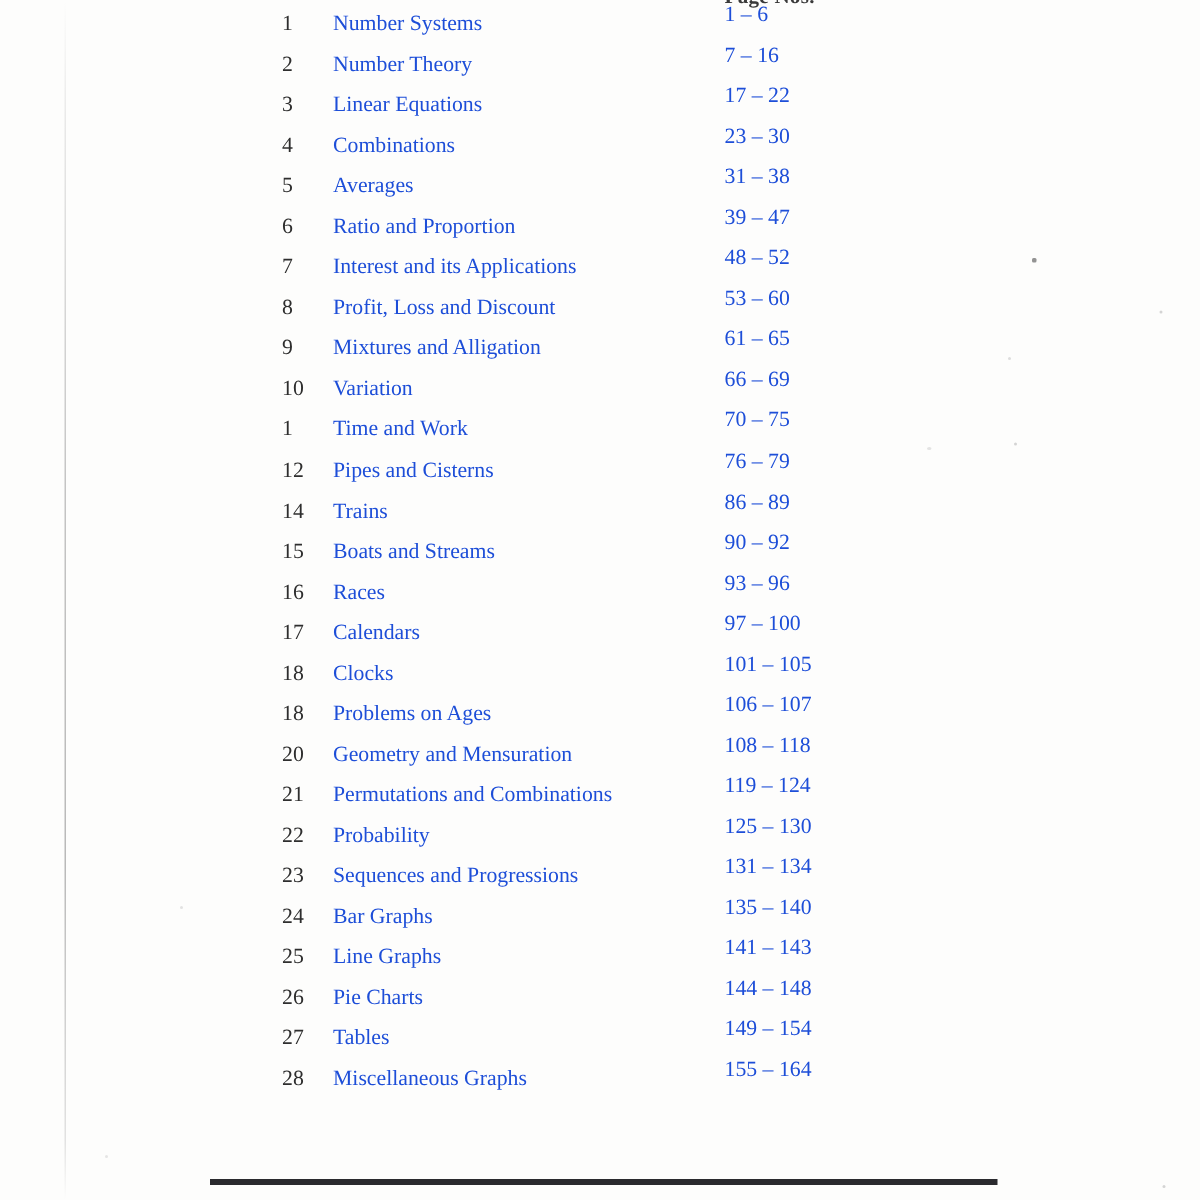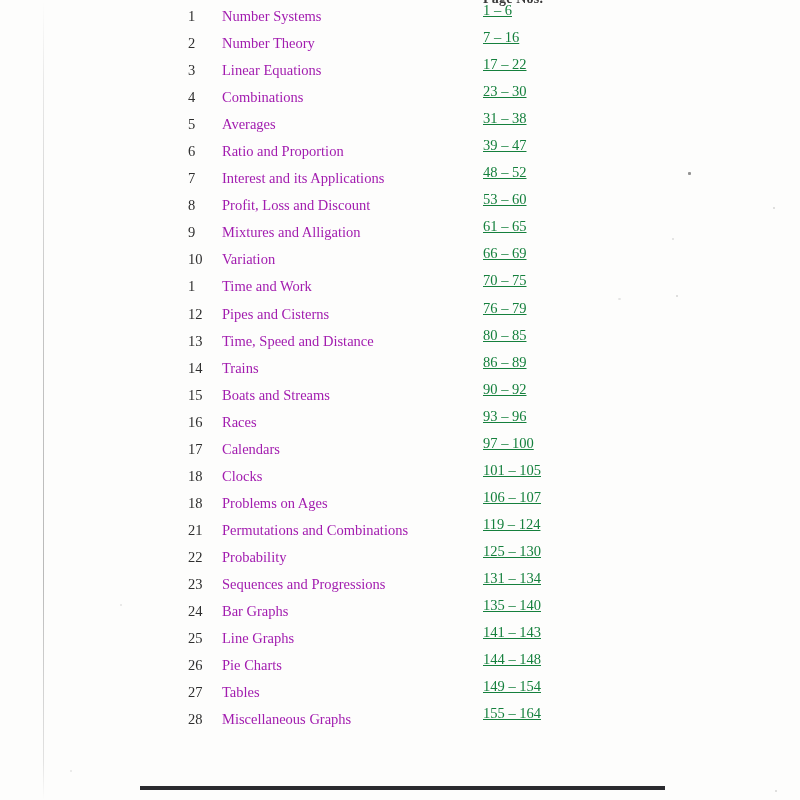--- a/index.html
+++ b/index.html
@@ -91,32 +91,31 @@
     font-size: 14.5px;
     color: #2e2e2e;
     white-space: nowrap;
   }
 
   .chapter-title {
     position: absolute;
     left: 222px;
     top: 0;
     font-size: 14.5px;
-    color: #a21caf;
+    color: #1d4ed8;
     white-space: nowrap;
   }
 
   .chapter-pages {
     position: absolute;
     left: 483px;
     top: -6px;
     font-size: 14.5px;
-    color: #15803d;
-    white-space: nowrap;
-    text-decoration: underline;
+    color: #1d4ed8;
+    white-space: nowrap;
   }
 
   .bottom-rule {
     position: absolute;
     left: 140px;
     top: 786px;
     width: 525px;
     height: 4px;
     background: #2a2a2e;
   }
@@ -194,25 +193,20 @@
         <span class="chapter-no">1</span>
         <span class="chapter-title">Time and Work</span>
         <span class="chapter-pages">70 – 75</span>
       </li>
       <li class="toc-row">
         <span class="chapter-no">12</span>
         <span class="chapter-title">Pipes and Cisterns</span>
         <span class="chapter-pages">76 – 79</span>
       </li>
       <li class="toc-row">
-        <span class="chapter-no">13</span>
-        <span class="chapter-title">Time, Speed and Distance</span>
-        <span class="chapter-pages">80 – 85</span>
-      </li>
-      <li class="toc-row">
         <span class="chapter-no">14</span>
         <span class="chapter-title">Trains</span>
         <span class="chapter-pages">86 – 89</span>
       </li>
       <li class="toc-row">
         <span class="chapter-no">15</span>
         <span class="chapter-title">Boats and Streams</span>
         <span class="chapter-pages">90 – 92</span>
       </li>
       <li class="toc-row">
@@ -229,20 +223,25 @@
         <span class="chapter-no">18</span>
         <span class="chapter-title">Clocks</span>
         <span class="chapter-pages">101 – 105</span>
       </li>
       <li class="toc-row">
         <span class="chapter-no">18</span>
         <span class="chapter-title">Problems on Ages</span>
         <span class="chapter-pages">106 – 107</span>
       </li>
       <li class="toc-row">
+        <span class="chapter-no">20</span>
+        <span class="chapter-title">Geometry and Mensuration</span>
+        <span class="chapter-pages">108 – 118</span>
+      </li>
+      <li class="toc-row">
         <span class="chapter-no">21</span>
         <span class="chapter-title">Permutations and Combinations</span>
         <span class="chapter-pages">119 – 124</span>
       </li>
       <li class="toc-row">
         <span class="chapter-no">22</span>
         <span class="chapter-title">Probability</span>
         <span class="chapter-pages">125 – 130</span>
       </li>
       <li class="toc-row">

